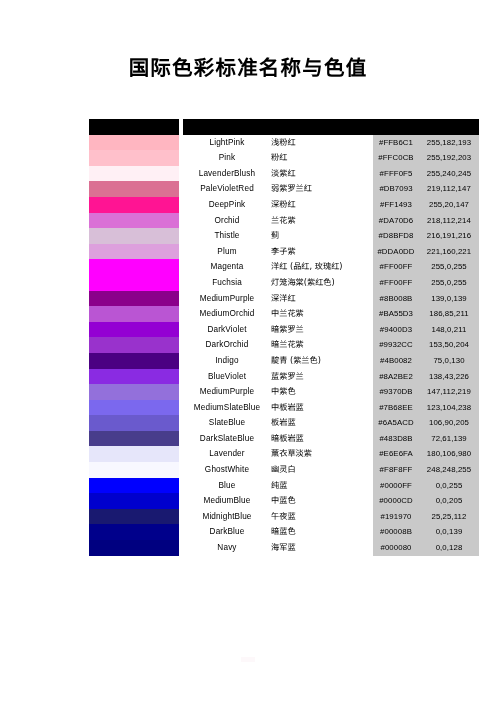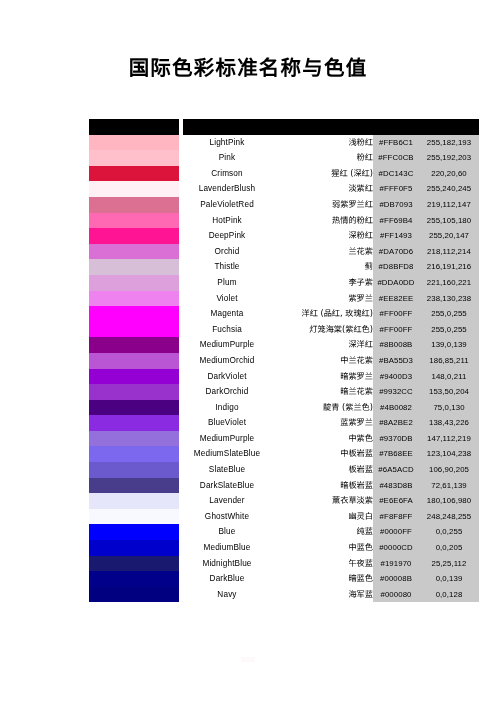--- a/index.html
+++ b/index.html
@@ -91,21 +91,21 @@
   td.name {
     text-align: center;
     font-size: 8.2px;
     color: #000000;
     font-family: "Liberation Sans", "DejaVu Sans", sans-serif;
     letter-spacing: 0.15px;
     white-space: nowrap;
     overflow: hidden;
   }
   td.cn {
-    text-align: right;
+    text-align: left;
     font-size: 8.2px;
     color: #000000;
     font-family: "DejaVu Sans", "Liberation Sans", sans-serif;
     white-space: nowrap;
     overflow: hidden;
   }
   td.hex, td.rgb {
     text-align: center;
     font-size: 7.8px;
     color: #000000;
@@ -173,56 +173,38 @@
           <tr>
             <td class="swatch swatch-a" style="background: rgb(255, 192, 203);"></td>
             <td class="swatch swatch-b" style="background: rgb(255, 192, 203);"></td>
             <td class="gap"></td>
             <td class="name">Pink</td>
             <td class="cn">粉红</td>
             <td class="hex">#FFC0CB</td>
             <td class="rgb">255,192,203</td>
           </tr>
           <tr>
-            <td class="swatch swatch-a" style="background: rgb(220, 20, 60);"></td>
-            <td class="swatch swatch-b" style="background: rgb(220, 20, 60);"></td>
-            <td class="gap"></td>
-            <td class="name">Crimson</td>
-            <td class="cn">猩红 (深红)</td>
-            <td class="hex">#DC143C</td>
-            <td class="rgb">220,20,60</td>
-          </tr>
-          <tr>
             <td class="swatch swatch-a" style="background: rgb(255, 240, 245);"></td>
             <td class="swatch swatch-b" style="background: rgb(255, 240, 245);"></td>
             <td class="gap"></td>
             <td class="name">LavenderBlush</td>
             <td class="cn">淡紫红</td>
             <td class="hex">#FFF0F5</td>
             <td class="rgb">255,240,245</td>
           </tr>
           <tr>
             <td class="swatch swatch-a" style="background: rgb(219, 112, 147);"></td>
             <td class="swatch swatch-b" style="background: rgb(219, 112, 147);"></td>
             <td class="gap"></td>
             <td class="name">PaleVioletRed</td>
             <td class="cn">弱紫罗兰红</td>
             <td class="hex">#DB7093</td>
             <td class="rgb">219,112,147</td>
           </tr>
           <tr>
-            <td class="swatch swatch-a" style="background: rgb(255, 105, 180);"></td>
-            <td class="swatch swatch-b" style="background: rgb(255, 105, 180);"></td>
-            <td class="gap"></td>
-            <td class="name">HotPink</td>
-            <td class="cn">热情的粉红</td>
-            <td class="hex">#FF69B4</td>
-            <td class="rgb">255,105,180</td>
-          </tr>
-          <tr>
             <td class="swatch swatch-a" style="background: rgb(255, 20, 147);"></td>
             <td class="swatch swatch-b" style="background: rgb(255, 20, 147);"></td>
             <td class="gap"></td>
             <td class="name">DeepPink</td>
             <td class="cn">深粉红</td>
             <td class="hex">#FF1493</td>
             <td class="rgb">255,20,147</td>
           </tr>
           <tr>
             <td class="swatch swatch-a" style="background: rgb(218, 112, 214);"></td>
@@ -245,29 +227,20 @@
           <tr>
             <td class="swatch swatch-a" style="background: rgb(221, 160, 221);"></td>
             <td class="swatch swatch-b" style="background: rgb(221, 160, 221);"></td>
             <td class="gap"></td>
             <td class="name">Plum</td>
             <td class="cn">李子紫</td>
             <td class="hex">#DDA0DD</td>
             <td class="rgb">221,160,221</td>
           </tr>
           <tr>
-            <td class="swatch swatch-a" style="background: rgb(238, 130, 238);"></td>
-            <td class="swatch swatch-b" style="background: rgb(238, 130, 238);"></td>
-            <td class="gap"></td>
-            <td class="name">Violet</td>
-            <td class="cn">紫罗兰</td>
-            <td class="hex">#EE82EE</td>
-            <td class="rgb">238,130,238</td>
-          </tr>
-          <tr>
             <td class="swatch swatch-a" style="background: rgb(255, 0, 255);"></td>
             <td class="swatch swatch-b" style="background: rgb(255, 0, 255);"></td>
             <td class="gap"></td>
             <td class="name">Magenta</td>
             <td class="cn">洋红 (品红, 玫瑰红)</td>
             <td class="hex">#FF00FF</td>
             <td class="rgb">255,0,255</td>
           </tr>
           <tr>
             <td class="swatch swatch-a" style="background: rgb(255, 0, 255);"></td>

